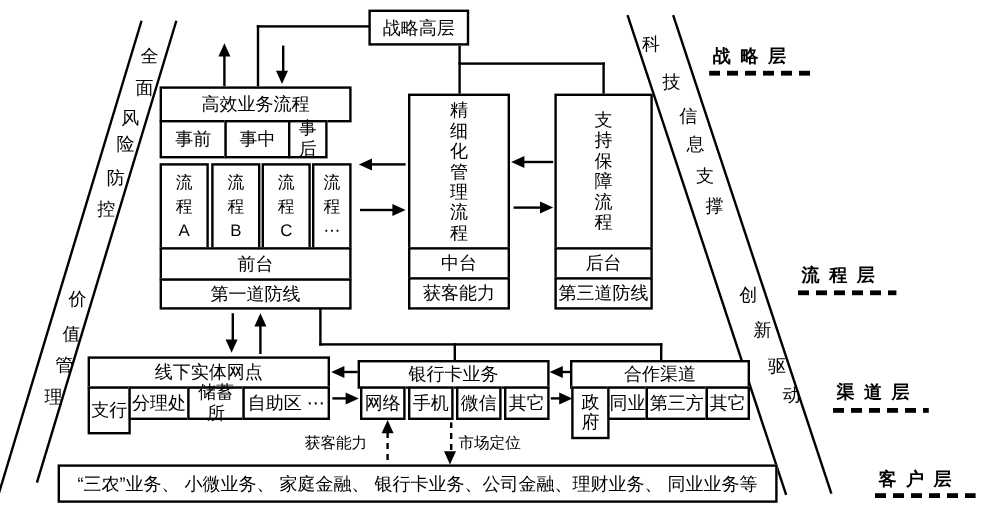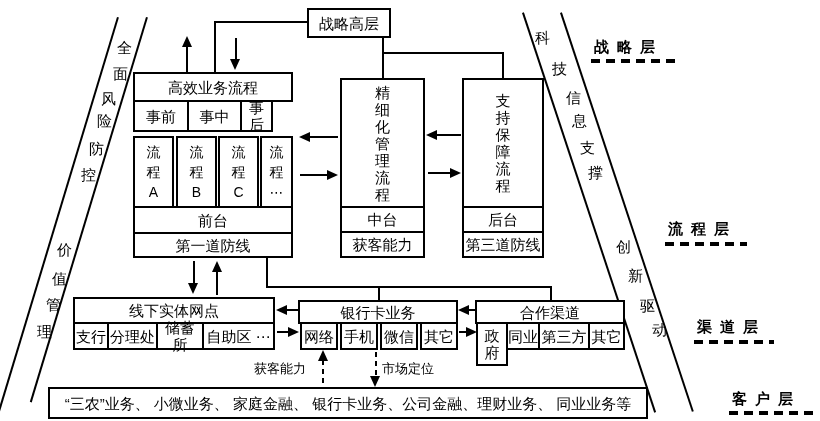--- a/index.html
+++ b/index.html
@@ -127,21 +127,21 @@
   <div class="vline" style="left:193px;top:261px;width:2px;height:24px;"></div>
   <div class="tri tri-down" style="left:188px;top:283px;"></div>
   <div class="tri tri-up" style="left:212px;top:261px;"></div>
   <div class="vline" style="left:216px;top:271px;width:2px;height:24px;"></div>
   <div class="vline" style="left:266px;top:257px;width:2px;height:31px;"></div>
   <div class="hline" style="left:266px;top:286px;width:286px;height:2px;"></div>
   <div class="vline" style="left:378px;top:286px;width:2px;height:16px;"></div>
   <div class="vline" style="left:550px;top:286px;width:2px;height:16px;"></div>
 
   <div class="box" style="left:73px;top:297px;width:202px;height:27px;">线下实体网点</div>
-  <div class="box" style="left:73px;top:322px;width:36px;height:28px;">支行</div>
+  <div class="box" style="left:73px;top:322px;width:36px;height:40px;">支行</div>
   <div class="box" style="left:107px;top:322px;width:51px;height:28px;">分理处</div>
   <div class="box" style="left:156px;top:322px;width:48px;height:28px;">储蓄所</div>
   <div class="box" style="left:202px;top:322px;width:73px;height:28px;">自助区 ⋯</div>
 
   <div class="box" style="left:298px;top:300px;width:160px;height:24px;">银行卡业务</div>
   <div class="box" style="left:300px;top:322px;width:38px;height:28px;">网络</div>
   <div class="box" style="left:340px;top:322px;width:38px;height:28px;">手机</div>
   <div class="box" style="left:380px;top:322px;width:38px;height:28px;">微信</div>
   <div class="box" style="left:420px;top:322px;width:38px;height:28px;">其它</div>
 

